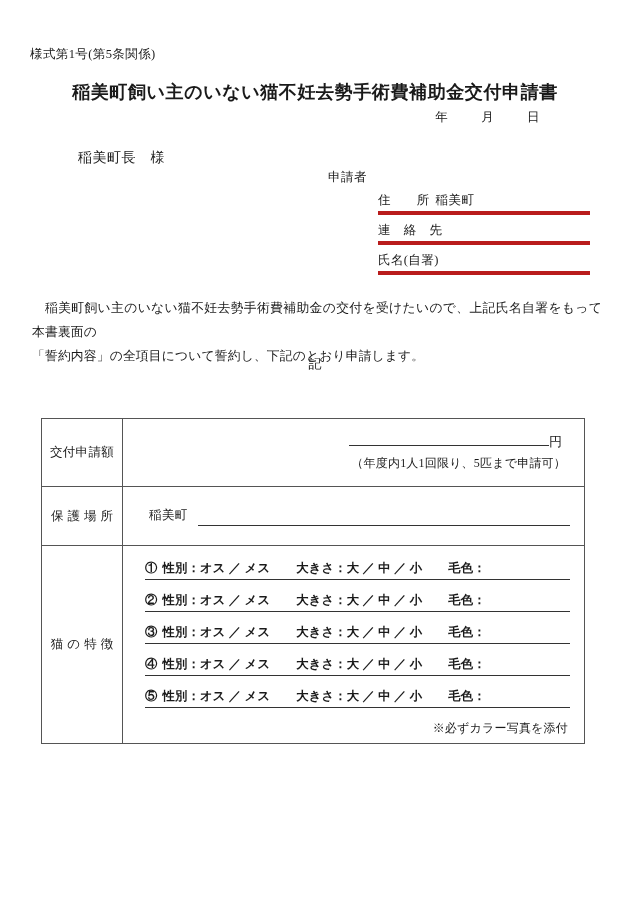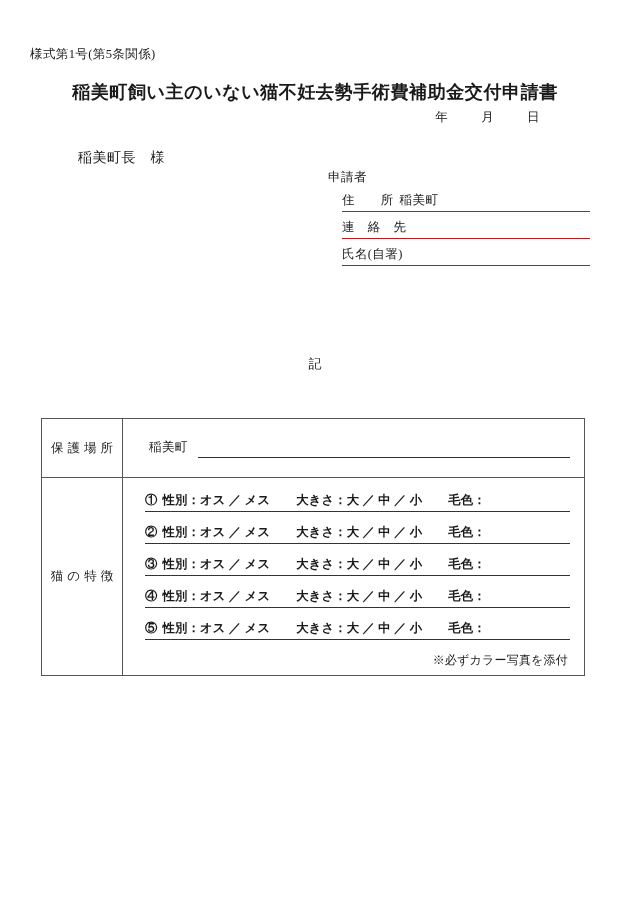--- a/index.html
+++ b/index.html
@@ -74,25 +74,26 @@
   }
   .field-list {
     position: absolute;
     left: 342px;
     top: 190px;
     width: 248px;
   }
   .field-row {
     display: flex;
     align-items: flex-end;
-    border-bottom: 1px solid #b91c1c;
+    border-bottom: 4px solid #b91c1c;
     height: 21px;
     margin-bottom: 5px;
     font-size: 12.5px;
     white-space: nowrap;
+    margin-left: 36px;
   }
   .field-row .fl {
     display: inline-block;
     letter-spacing: 0.4px;
     padding-bottom: 2px;
   }
   .field-row .fv {
     display: inline-block;
     padding-bottom: 2px;
     padding-left: 6px;
@@ -255,29 +256,46 @@
     <div class="field-row">
       <span class="fl">連　絡　先</span>
       <span class="fv"></span>
     </div>
     <div class="field-row">
       <span class="fl">氏名(自署)</span>
       <span class="fv"></span>
     </div>
   </div>
 
+  <div class="body-para">
+    <span class="l1">稲美町飼い主のいない猫不妊去勢手術費補助金の交付を受けたいので、上記氏名自署をもって本書裏面の</span>
+    <span class="l2">「誓約内容」の全項目について誓約し、下記のとおり申請します。</span>
+  </div>
 
   <div class="ki-marker">記</div>
 
   <table class="form-table">
     <colgroup>
       <col class="col-label">
       <col>
     </colgroup>
     <tbody>
+      <tr class="row-amount">
+        <td class="cell-label">
+          <span>交付申請額</span>
+        </td>
+        <td>
+          <div class="amount-wrap">
+            <span class="amount-line">
+              <span class="amount-blank"></span><span>円</span>
+            </span>
+            <span class="amount-note">（年度内1人1回限り、5匹まで申請可）</span>
+          </div>
+        </td>
+      </tr>
 
       <tr class="row-place">
         <td class="cell-label">
           <span class="spaced">保護場所</span>
         </td>
         <td>
           <div class="place-wrap">
             <span class="place-prefix">稲美町</span>
             <span class="place-blank"></span>
           </div>

